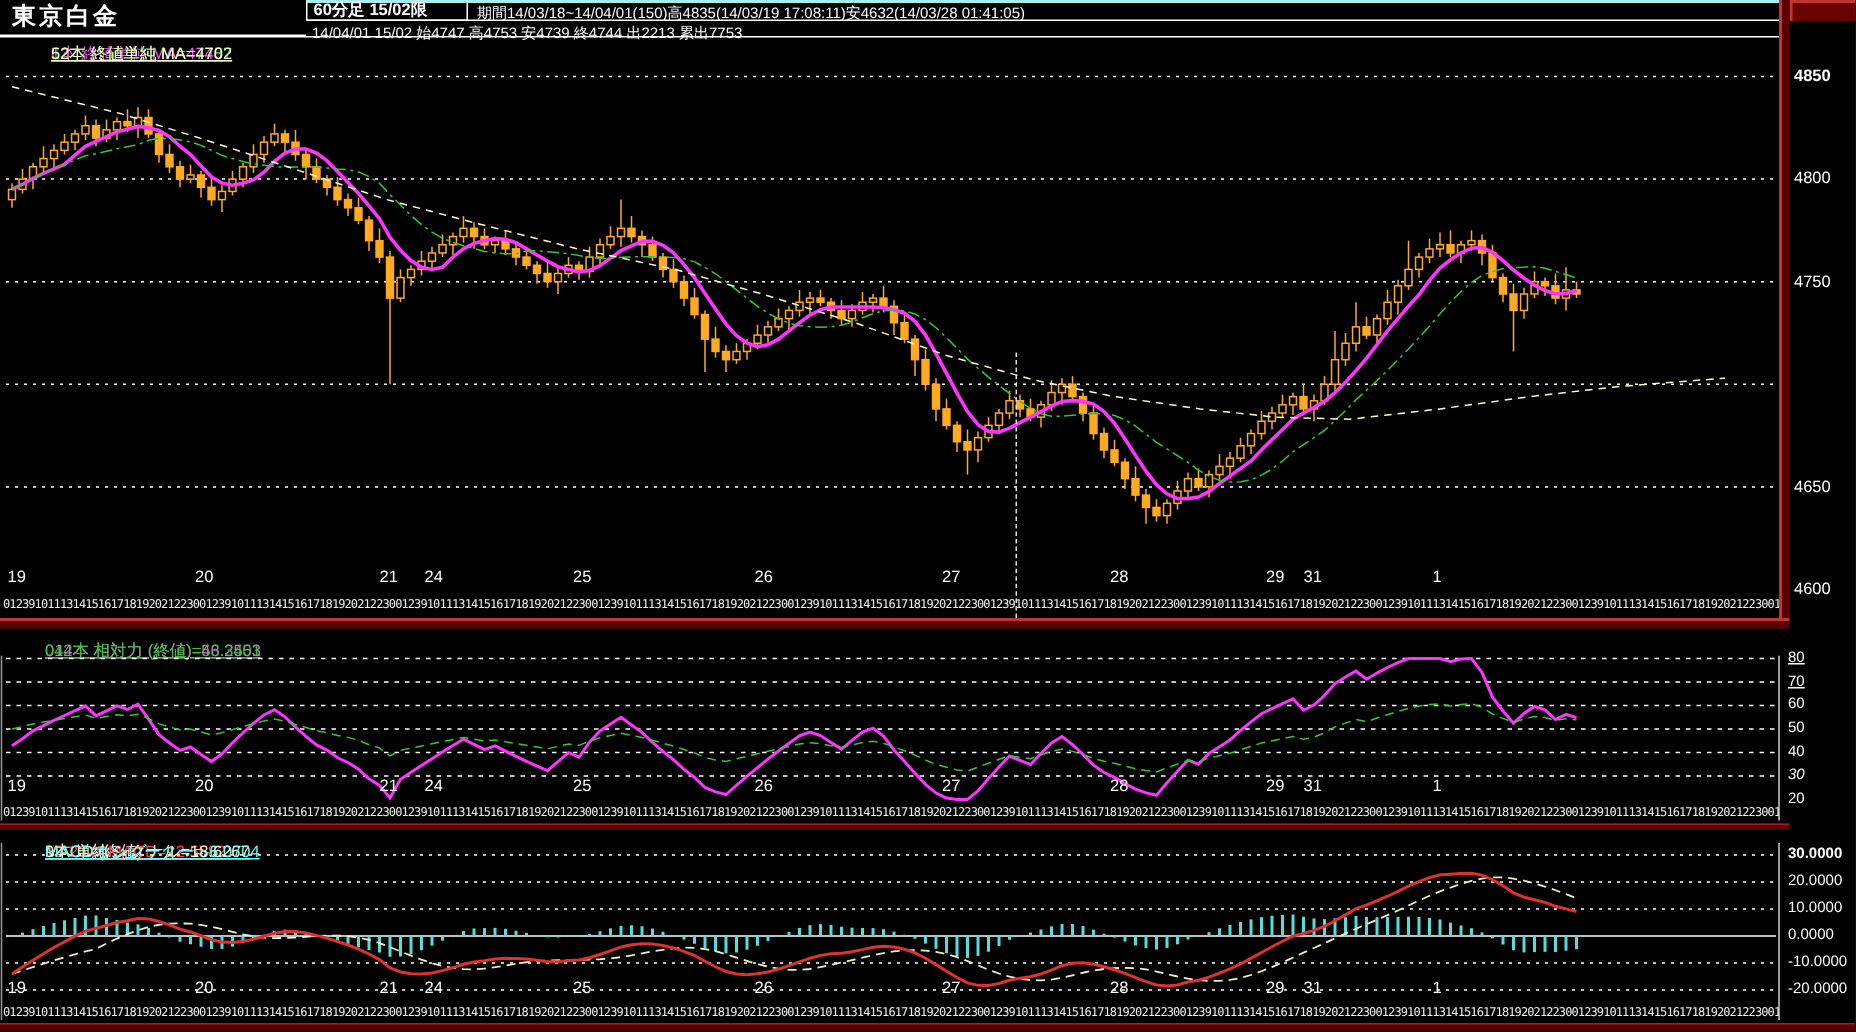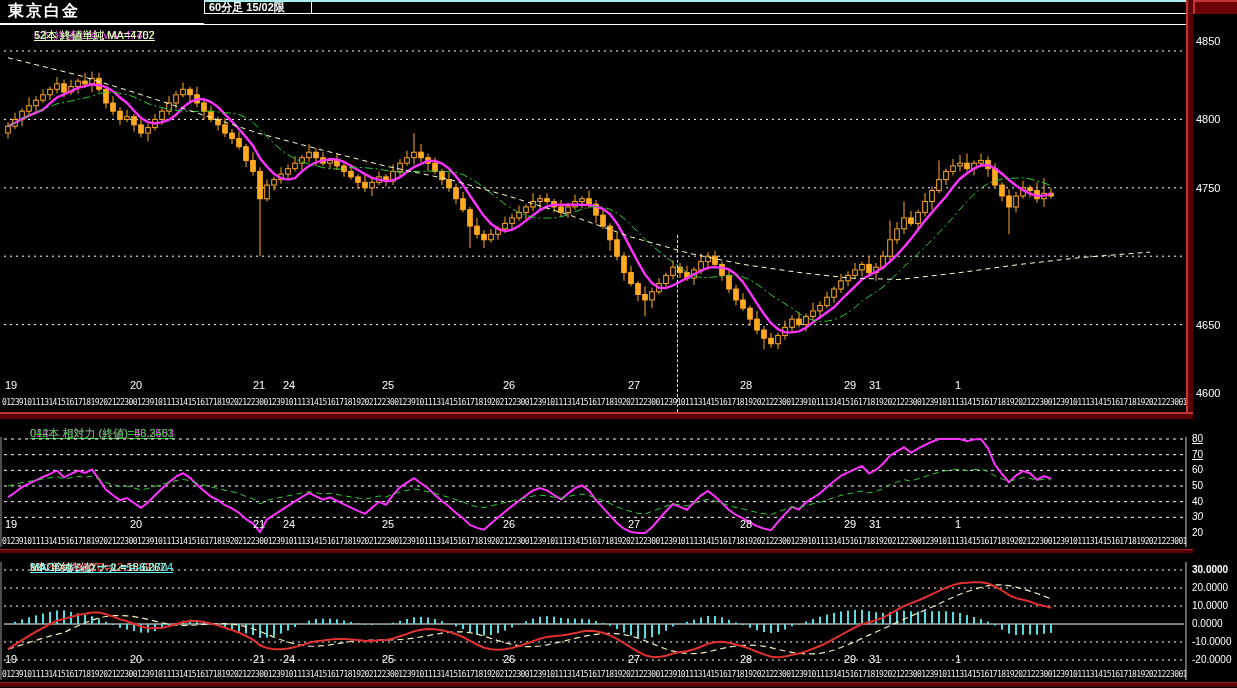--- a/index.html
+++ b/index.html
@@ -37,21 +37,23 @@
   .crosshair-v{left:677px;top:235px;width:1px;height:177px;border-left:1px dashed #ddd;}
 </style>
 </head>
 <body>
 
 <div id="screen">
   <div class="topline"></div>
   <div class="title">東京白金</div>
   <div class="title-underline"></div>
   <div class="tf-box">60分足 15/02限</div>
+  <div class="period-line">期間14/03/18~14/04/01(150)高4835(14/03/19 17:08:11)安4632(14/03/28 01:41:05)</div>
   <div class="hline1"></div>
+  <div class="quote-line">14/04/01 15/02 始4747 高4753 安4739 終4744 出2213 累出7753</div>
   <div class="hline2"></div>
   <div class="red-corner"></div>
 
   <div id="ma-legend" class="legend">
     <span style="color:#ff55ff">6本 終値単純 MA=4748</span>
     <span style="color:#2ecc2e">13本 終値単純 MA=4757</span>
     <span style="color:#ffffcc">52本 終値単純 MA=4702</span>
   </div>
 
   <svg id="main-svg" width="1186" height="372">
@@ -375,21 +377,21 @@
       <div class="daylab" style="left: 740px; top: 379px;">28</div>
       <div class="daylab" style="left: 844px; top: 379px;">29</div>
       <div class="daylab" style="left: 869px; top: 379px;">31</div>
       <div class="daylab" style="left: 955px; top: 379px;">1</div>
     </div>
   <div id="main-times" class="timestrip" style="top:397px">0123910111314151617181920212230012391011131415161718192021223001239101113141516171819202122300123910111314151617181920212230012391011131415161718192021223001239101113141516171819202122300123910111314151617181920212230012391011131415161718192021223001239101113141516171819202122300123910111314151617181920212230</div>
   <div class="crosshair-v"></div>
   <div class="border-right-red"></div>
   <div class="border-bottom-main"></div>
   <div id="main-ylabels">
-      <div class="ylab" style="left: 1196px; width: 40px; top: 35px;">4850</div>
+      <div class="ylab" style="left: 1196px; width: 40px; top: 45px; font-weight: bold;">4850</div>
       <div class="ylab" style="left: 1196px; width: 40px; top: 113.4px;">4800</div>
       <div class="ylab" style="left: 1196px; width: 40px; top: 181.8px;">4750</div>
       <div class="ylab" style="left: 1239px; width: 40px; top: 250.2px; text-align: right;">4700</div>
       <div class="ylab" style="left: 1196px; width: 40px; top: 318.6px;">4650</div>
       <div class="ylab" style="left: 1196px; width: 40px; top: 387px;">4600</div>
     </div>
 
   <div id="rsi-legend" class="legend">
     <span style="color:#ff55ff">014本 相対力 (終値)=46.2553</span>
     <span style="color:#2ecc2e">042本 相対力 (終値)=53.3401</span>

